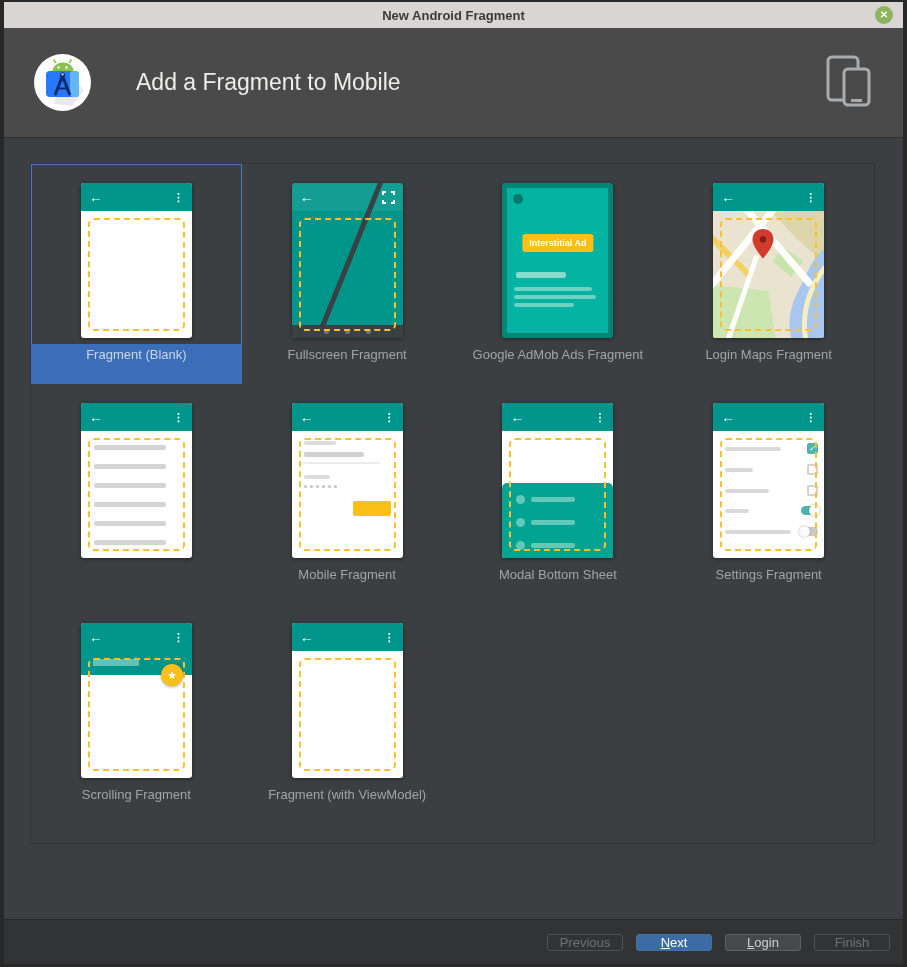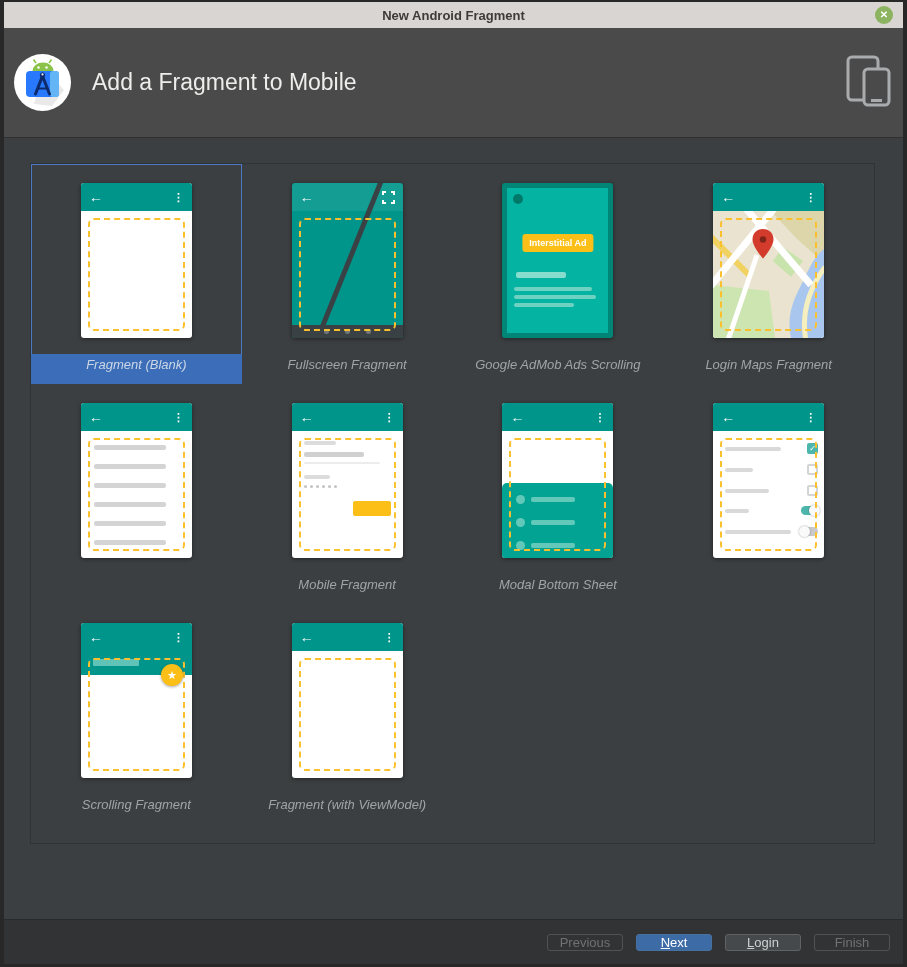--- a/index.html
+++ b/index.html
@@ -13,36 +13,36 @@
   
   .titlebar{position:absolute;left:0;top:0;right:0;height:26px;background:#d8d5d2;
     display:flex;align-items:center;justify-content:center;}
   .titlebar-text{font-size:13px;font-weight:bold;color:#3d3b38;}
   .close-btn{position:absolute;right:10px;top:4px;width:18px;height:18px;border-radius:50%;
     background:#8cb35f;color:#fff;font-size:10px;font-weight:bold;display:flex;
     align-items:center;justify-content:center;cursor:pointer;line-height:1;}
 
   
   .header{position:absolute;left:0;top:26px;right:0;height:110px;background:#4a4a4a;
-    border-bottom:1px solid #303030;display:flex;align-items:center;padding:0 10px;box-sizing:border-box;}
+    border-bottom:1px solid #303030;display:flex;align-items:center;padding:0 30px;box-sizing:border-box;gap:24px;}
   .logo-circle{width:57px;height:57px;border-radius:50%;background:#fff;flex:0 0 auto;
     display:flex;align-items:center;justify-content:center;overflow:hidden;}
   .header-title{margin-left:21px;font-size:23px;color:#ededeb;flex:1;}
   .device-icon{flex:0 0 auto;}
 
   
   .main{position:absolute;left:0;top:136px;right:0;bottom:45px;background:#3c3f41;}
   .panel{position:absolute;left:26px;top:25px;width:845px;height:681px;
     border:1px solid #2f3335;box-sizing:border-box;}
   .grid{display:grid;grid-template-columns:repeat(4,1fr);grid-auto-rows:220px;}
   .cell{position:relative;display:flex;flex-direction:column;align-items:center;cursor:pointer;}
   .cell.selected{outline:1px solid #4b79c4;outline-offset:-1px;}
   .thumb{margin-top:19px;}
-  .cell-label{position:absolute;left:0;right:0;bottom:0;height:30px;line-height:22px;
-    text-align:center;font-size:13px;color:#a1a4a6;font-style:italic;}
+  .cell-label{position:absolute;left:0;right:0;bottom:0;height:40px;line-height:22px;
+    text-align:center;font-size:13px;color:#a1a4a6;}
   .cell.selected .cell-label{background:#3b6db8;color:#ccd7e6;}
 
   
   .card{width:111px;height:155px;background:#fff;border-radius:3px;position:relative;
     box-shadow:0 1px 4px rgba(0,0,0,.45);overflow:hidden;}
   .appbar{position:absolute;left:0;top:0;right:0;height:28px;background:#00958a;
     display:flex;align-items:center;justify-content:space-between;padding:0 8px;box-sizing:border-box;z-index:1;}
   .back{color:#fff;font-size:14px;font-weight:bold;line-height:1;}
   .overflow{color:#fff;font-size:11px;font-weight:bold;line-height:1;}
   .dashed{position:absolute;left:7px;right:7px;top:35px;bottom:7px;border:2px dashed #fbc02d;
@@ -206,21 +206,21 @@
           <div class="thumb">
             <div class="card admob">
               <span class="ad-dot"></span>
               <span class="ad-btn">Interstitial Ad</span>
               <span class="ad-line ad-l1"></span>
               <span class="ad-line ad-l2"></span>
               <span class="ad-line ad-l3"></span>
               <span class="ad-line ad-l4"></span>
             </div>
           </div>
-          <div class="cell-label">Google AdMob Ads Scrolling</div>
+          <div class="cell-label">Google AdMob Ads Fragment</div>
         </div>
 
         <div class="cell">
           <div class="thumb">
             <div class="card">
               <div class="appbar">
                 <span class="back">←</span>
                 <span class="overflow">⋮</span>
               </div>
               <svg class="map-body" width="111" height="127" viewBox="0 0 111 127">
@@ -341,20 +341,21 @@
               </div>
               <div class="set-row" style="top:124px">
                 <span class="set-line" style="width:66px"></span>
                 <span class="tog off">
                     <span class="knob"></span>
                   </span>
               </div>
               <div class="dashed"></div>
             </div>
           </div>
+          <div class="cell-label">Settings Fragment</div>
         </div>
 
         <div class="cell">
           <div class="thumb">
             <div class="card">
               <div class="appbar">
                 <span class="back">←</span>
                 <span class="overflow">⋮</span>
               </div>
               <div class="scr-ext"></div>

